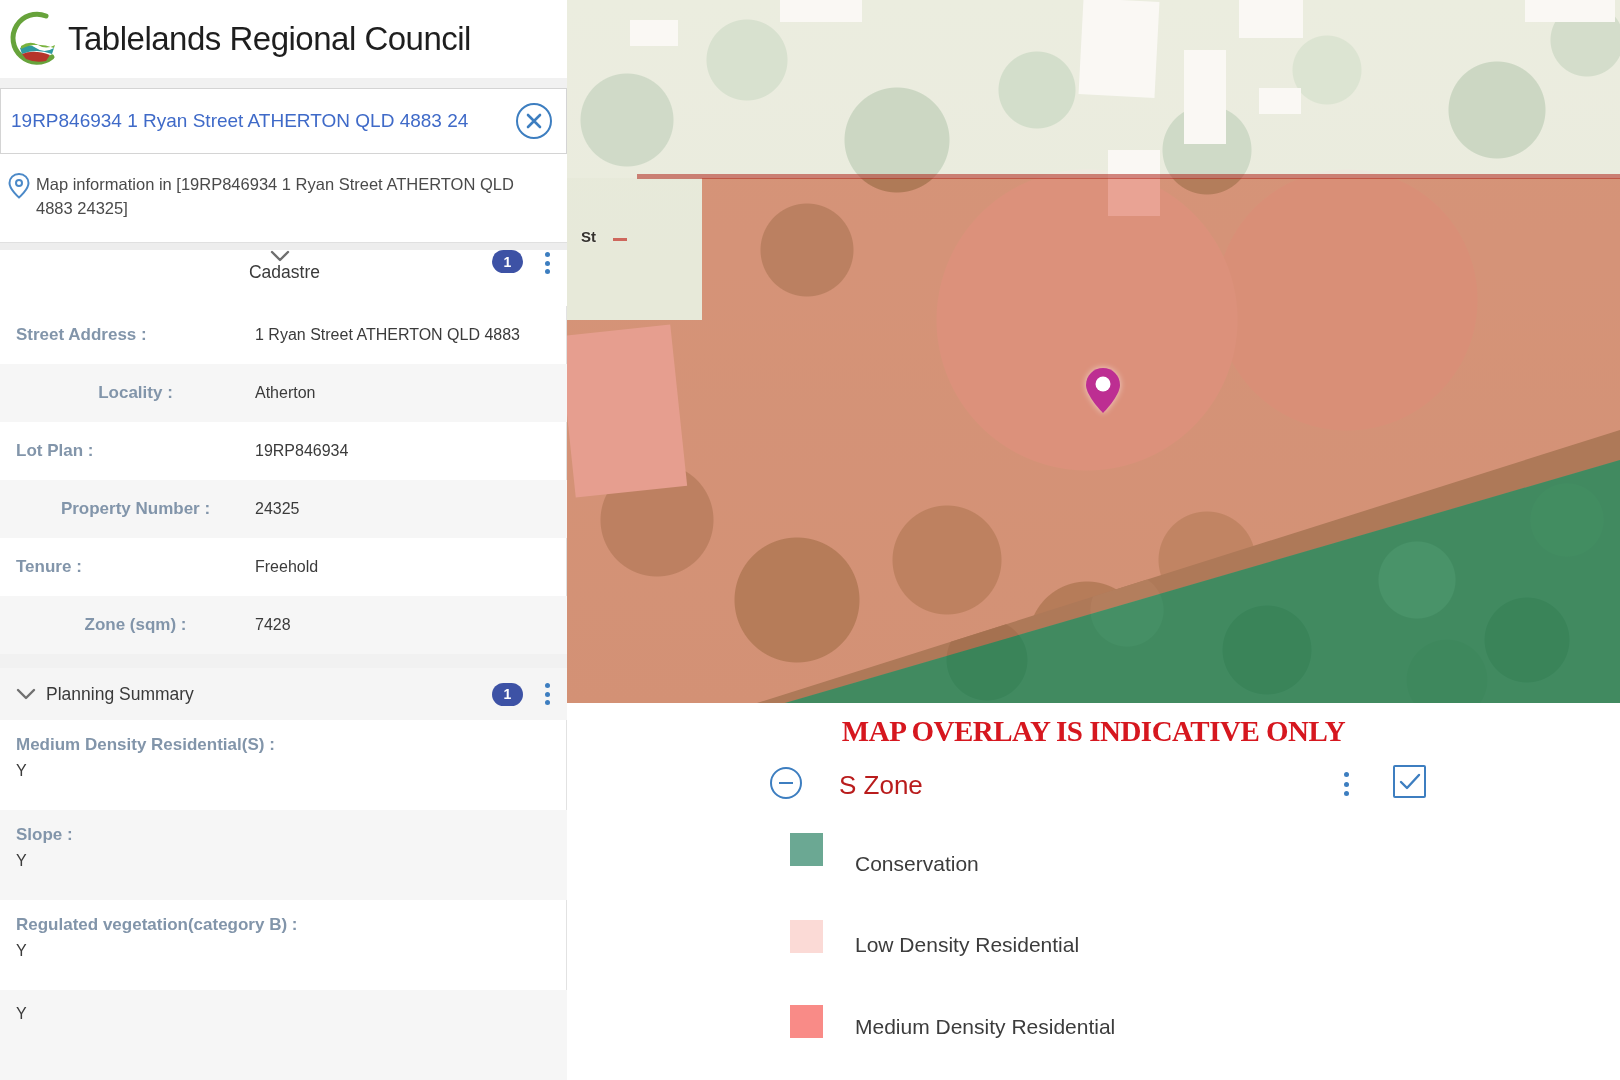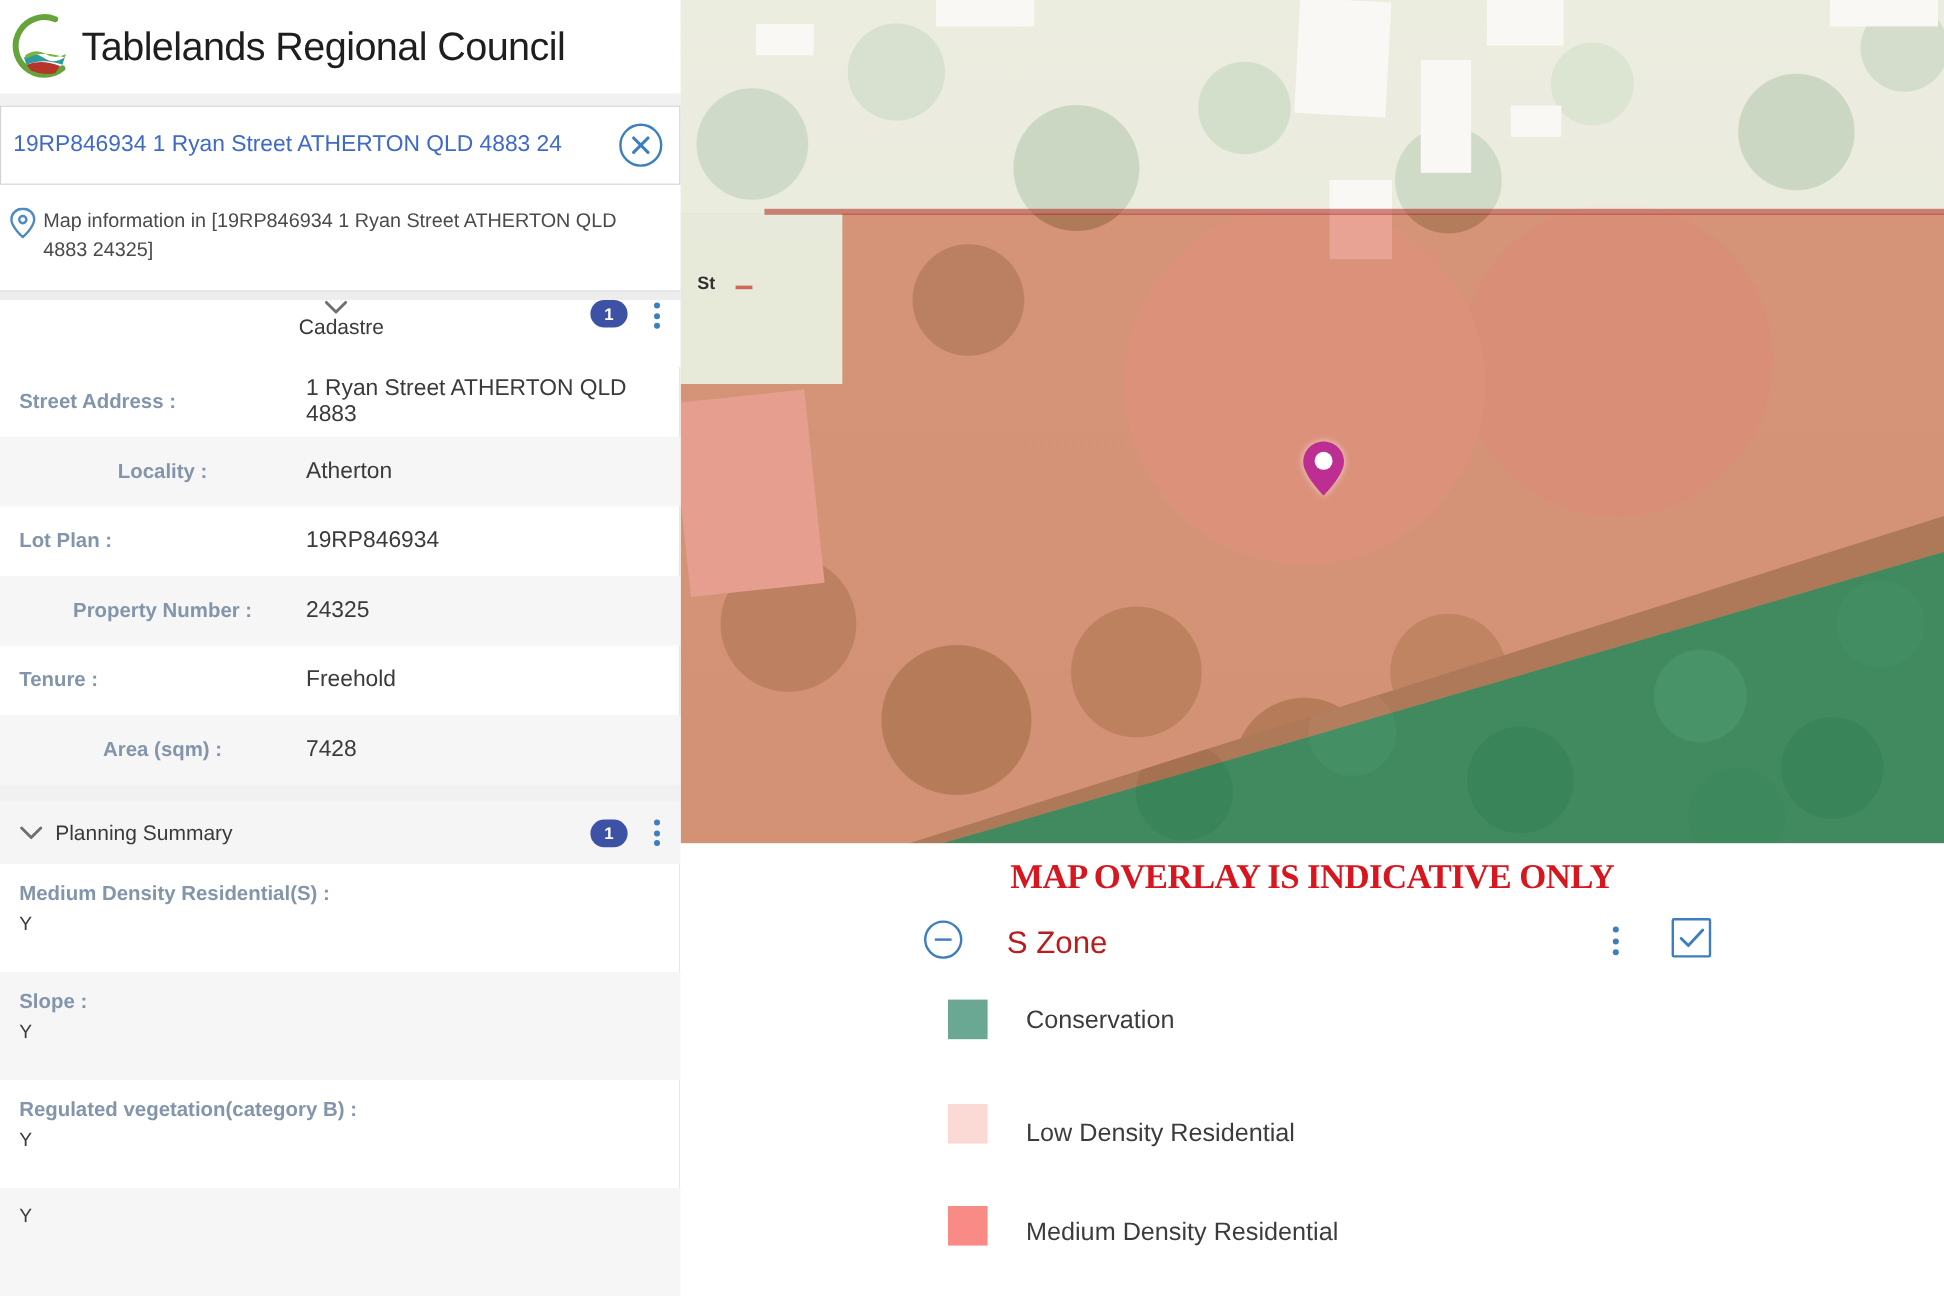--- a/index.html
+++ b/index.html
@@ -31,21 +31,21 @@
   .section-header.gray { background:#f5f5f5; height:52px; }
   .chev { width:20px; height:12px; margin-right:10px; }
   .section-title { font-size:17.5px; color:#3a3a3a; }
   .badge { position:absolute; right:44px; min-width:31px; height:23px; border-radius:12px; background:#3d52a5; color:#fff; font-size:14px; display:flex; align-items:center; justify-content:center; font-weight:bold; }
   .kebab { position:absolute; right:12px; width:16px; height:26px; display:flex; flex-direction:column; align-items:center; justify-content:space-between; padding:2px 0; cursor:pointer; }
   .kebab i { width:5px; height:5px; border-radius:50%; background:#3d7ec0; display:block; }
 
   .kv-row { height:58px; display:flex; align-items:center; padding:0 10px 0 16px; }
   .kv-row.alt { background:#f6f6f6;text-align:center; }
   .kv-label { width:239px; flex:0 0 239px; font-size:17px; font-weight:bold; color:#8295aa; }
-  .kv-value { font-size:19px; color:#3b3b3b; }
+  .kv-value { font-size:16px; color:#3b3b3b; }
 
   .pl-row { height:90px; padding:15px 10px 0 16px; }
   .pl-row.alt { background:#f6f6f6; }
   .pl-label { font-size:17px; font-weight:bold; color:#8295aa; margin-bottom:7px; }
   .pl-value { font-size:16px; color:#3b3b3b; }
 
   
   .right-panel { width:1053px; height:1080px; position:relative; background:#fff; }
 
   .map-viewport { position:relative; width:1053px; height:703px; overflow:hidden; cursor:grab; }
@@ -184,21 +184,21 @@
       </div>
       <div class="kv-row alt">
         <span class="kv-label">Property Number :</span>
         <span class="kv-value">24325</span>
       </div>
       <div class="kv-row">
         <span class="kv-label">Tenure :</span>
         <span class="kv-value">Freehold</span>
       </div>
       <div class="kv-row alt">
-        <span class="kv-label">Area (sqm) :</span>
+        <span class="kv-label">Zone (sqm) :</span>
         <span class="kv-value">7428</span>
       </div>
     </div>
 
     <div class="gap-band" style="height:14px"></div>
 
     <div class="section-header gray">
       <svg class="chev" viewBox="0 0 20 12">
           <polyline points="2,2 10,10 18,2" fill="none" stroke="#6f6f6f" stroke-width="2.4" stroke-linecap="round" stroke-linejoin="round"></polyline>
         </svg>
@@ -277,21 +277,21 @@
           </div>
         <div class="checkbox">
           <svg width="22" height="18" viewBox="0 0 22 18">
               <polyline points="2,9 8,15 20,2" fill="none" stroke="#3d7ec0" stroke-width="2.4" stroke-linecap="round" stroke-linejoin="round"></polyline>
             </svg>
         </div>
       </div>
 
       <div>
         <div class="legend-item-swatch" style="top: 130px; background: rgb(107, 168, 147);"></div>
-        <div class="legend-item-label" style="top:136px">Conservation</div>
+        <div class="legend-item-label" style="top:149px">Conservation</div>
       </div>
       <div>
         <div class="legend-item-swatch" style="top: 217px; background: rgb(251, 218, 214);"></div>
         <div class="legend-item-label" style="top:230px">Low Density Residential</div>
       </div>
       <div>
         <div class="legend-item-swatch" style="top: 302px; background: rgb(249, 139, 135);"></div>
         <div class="legend-item-label" style="top:312px">Medium Density Residential</div>
       </div>
     </div>

